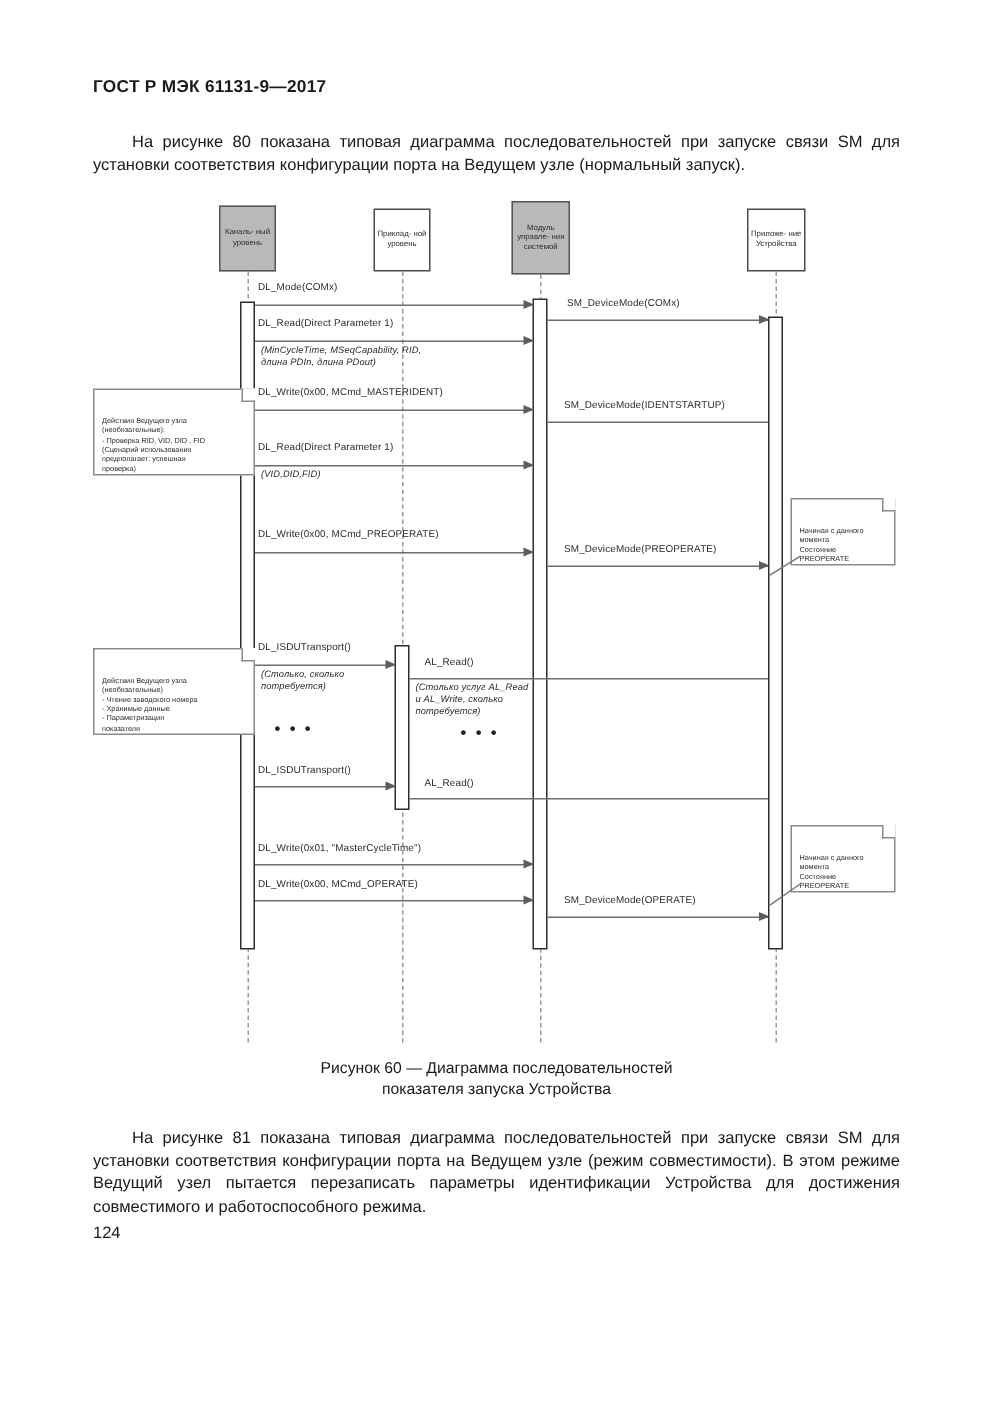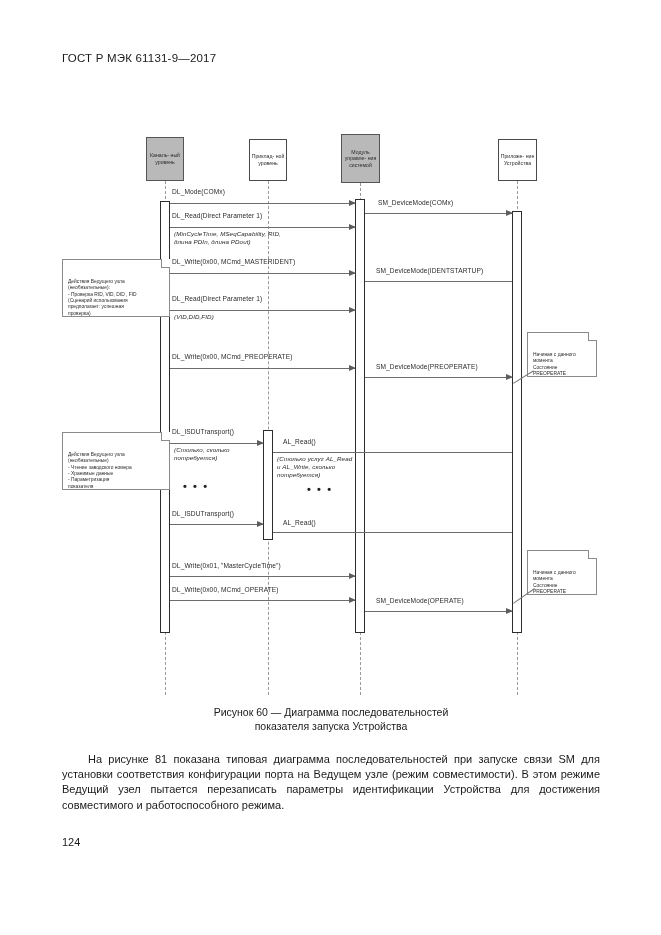--- a/index.html
+++ b/index.html
@@ -9,37 +9,37 @@
     background: #ffffff;
     font-family: "Liberation Sans", sans-serif;
     color: #1a1a1a;
     position: relative;
     overflow: hidden;
   }
   .page { position:absolute; inset:0; }
 
   .doc-header {
     position:absolute; left:62px; top:52px;
-    font-size:11.5px; font-weight:normal; letter-spacing:0.2px;
+    font-size:11.5px; font-weight:bold; letter-spacing:0.2px;
   }
 
   .para {
     position:absolute; left:62px; width:538px;
     font-size:11px; line-height:15.2px;
     text-align: justify;
     text-justify: inter-word;
   }
   .para .ind { display:inline-block; width:26px; }
 
   .p-top { top:88px; }
   .p-b1  { top:752px; }
   .p-b2  { top:812px; }
 
   .page-num {
-    position:absolute; left:62px; top:836px;
+    position:absolute; left:62px; top:816px;
     font-size:11px;
   }
 
   .caption {
     position:absolute; left:62px; width:538px; top:706px;
     font-size:10.5px; text-align:center; line-height:13.5px;
   }
 
   
   #diagram { position:absolute; left:0; top:125px; width:661px; height:570px; }
@@ -100,20 +100,21 @@
   }
   .leader { position:absolute; height:1px; background:#777; transform-origin:0 0; }
 </style>
 </head>
 <body>
 
 <div class="page">
 
   <div class="doc-header">ГОСТ Р МЭК 61131-9—2017</div>
 
+  <div class="para p-top"><span class="ind"></span><span>На рисунке 80 показана типовая диаграмма последовательностей при запуске связи SM для установки соответствия конфигурации порта на Ведущем узле (нормальный запуск).</span></div>
 
   <div id="diagram">
 
     <div class="lifeline" style="left:165px; top:56px; height:514px;"></div>
     <div class="lifeline" style="left:268px; top:56px; height:514px;"></div>
     <div class="lifeline" style="left:360px; top:58px; height:512px;"></div>
     <div class="lifeline" style="left:517px; top:56px; height:514px;"></div>
 
     <div class="hdr-box shaded" style="left:146px; top:12px; width:38px; height:44px;">
       <span class="sh">Каналь-

